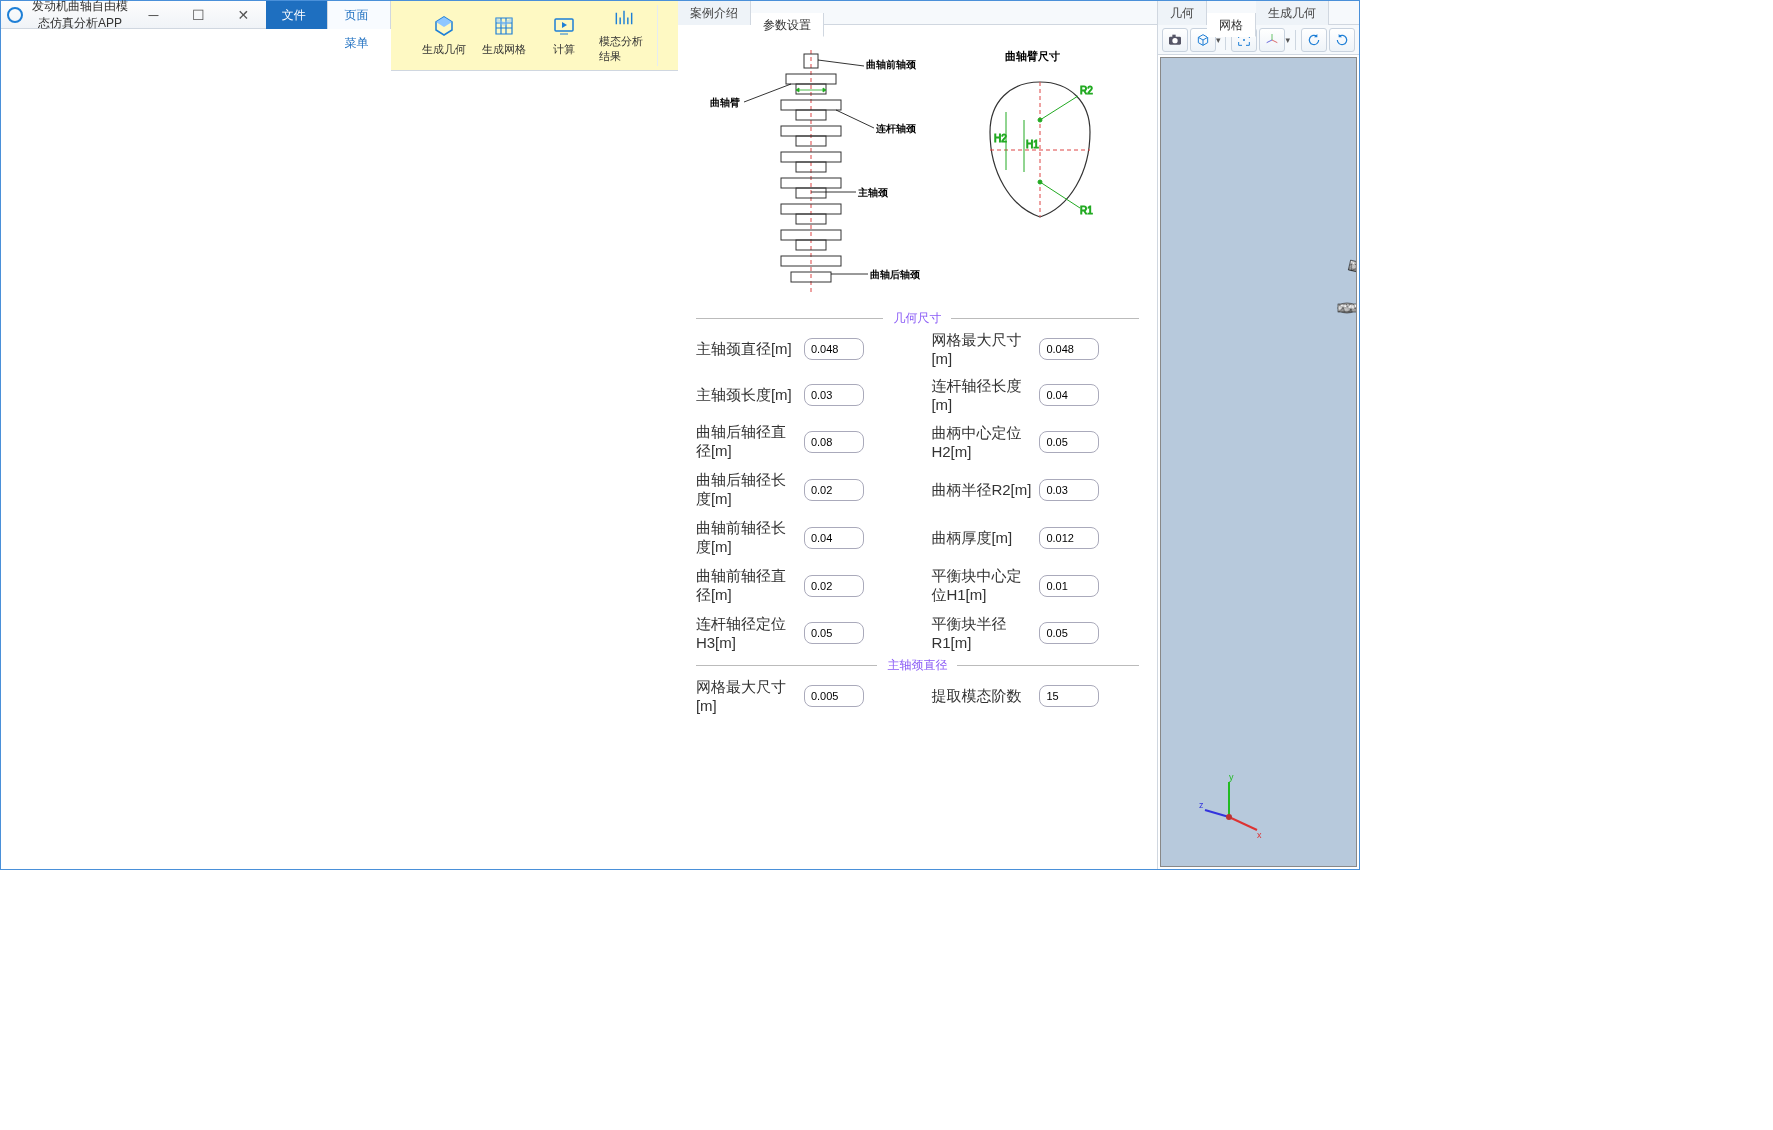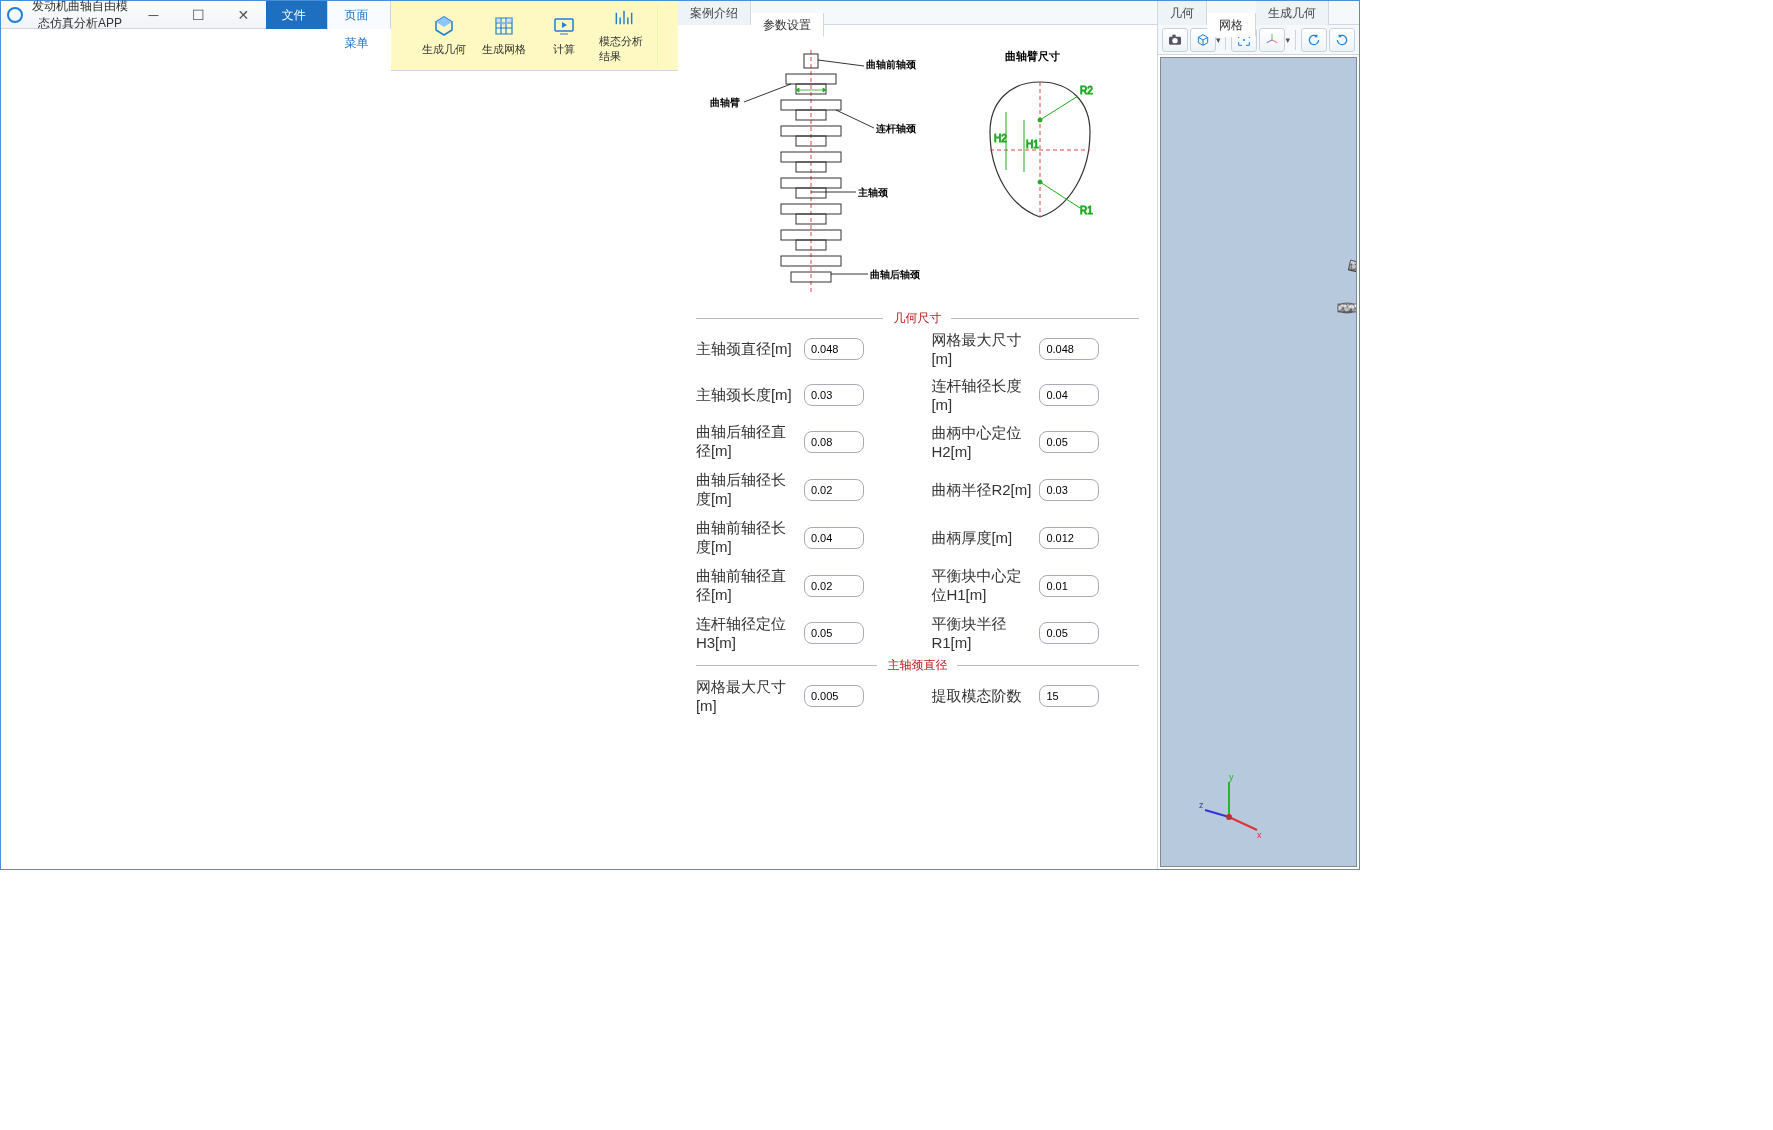--- a/index.html
+++ b/index.html
@@ -23,21 +23,21 @@
 .rightpane { flex: 1; display: flex; flex-direction: column; }
 .tabbar { height: 24px; background: #f6f9fc; border-bottom: 1px solid #d0d7e0; display: flex; }
 .tab { padding: 0 12px; height: 24px; line-height: 24px; font-size: 12px; border-right: 1px solid #d0d7e0; }
 .tab.active { background: #fff; border-bottom: 1px solid #fff; position: relative; top: 12px; }
 .tab.inactive { background: #eef3f8; color: #444; }
 .leftcontent { flex: 1; overflow: auto; padding: 6px 18px 10px 18px; }
 .diagramrow { display: flex; gap: 24px; margin-bottom: 8px; margin-top: 11px; }
 .diagram-box { background: #fff; }
 .section-title { display: flex; align-items: center; margin: 6px 0 4px 0; }
 .section-title .line { flex: 1; height: 1px; background: #bbb; }
-.section-title .txt { padding: 0 10px; font-size: 12px; color: #b91c1c; }
+.section-title .txt { padding: 0 10px; font-size: 12px; color: #8b5cf6; }
 .formgrid { display: grid; grid-template-columns: 1fr 1fr; column-gap: 28px; row-gap: 10px; }
 .frow { display: flex; align-items: center; gap: 8px; }
 .flabel { width: 100px; font-size: 15px; color: #333; text-align: left; }
 .finput { width: 60px; height: 22px; border: 1px solid #aab; border-radius: 8px; padding: 0 6px; font-size: 11px; }
 .viewtoolbar { height: 30px; background: #f6f9fc; border-bottom: 1px solid #d0d7e0; display: flex; align-items: center; padding: 0 4px; gap: 2px; }
 .tbtn { width: 26px; height: 24px; border: 1px solid #c8d2de; border-radius: 3px; background: linear-gradient(#fff,#eef3f8); display:flex; align-items:center; justify-content:center; }
 .tbtn svg { width: 16px; height: 16px; }
 .tsep { width: 1px; height: 20px; background: #cdd6e0; margin: 0 3px; }
 .viewport { flex: 1; background: #b7c9dc; position: relative; overflow: hidden; border: 1px solid #888; margin: 2px; }
 .meshlabel { position: absolute; left: 200px; top: 250px; background: #fff; border: 1px solid #999; padding: 2px 8px; font-size: 12px; }

